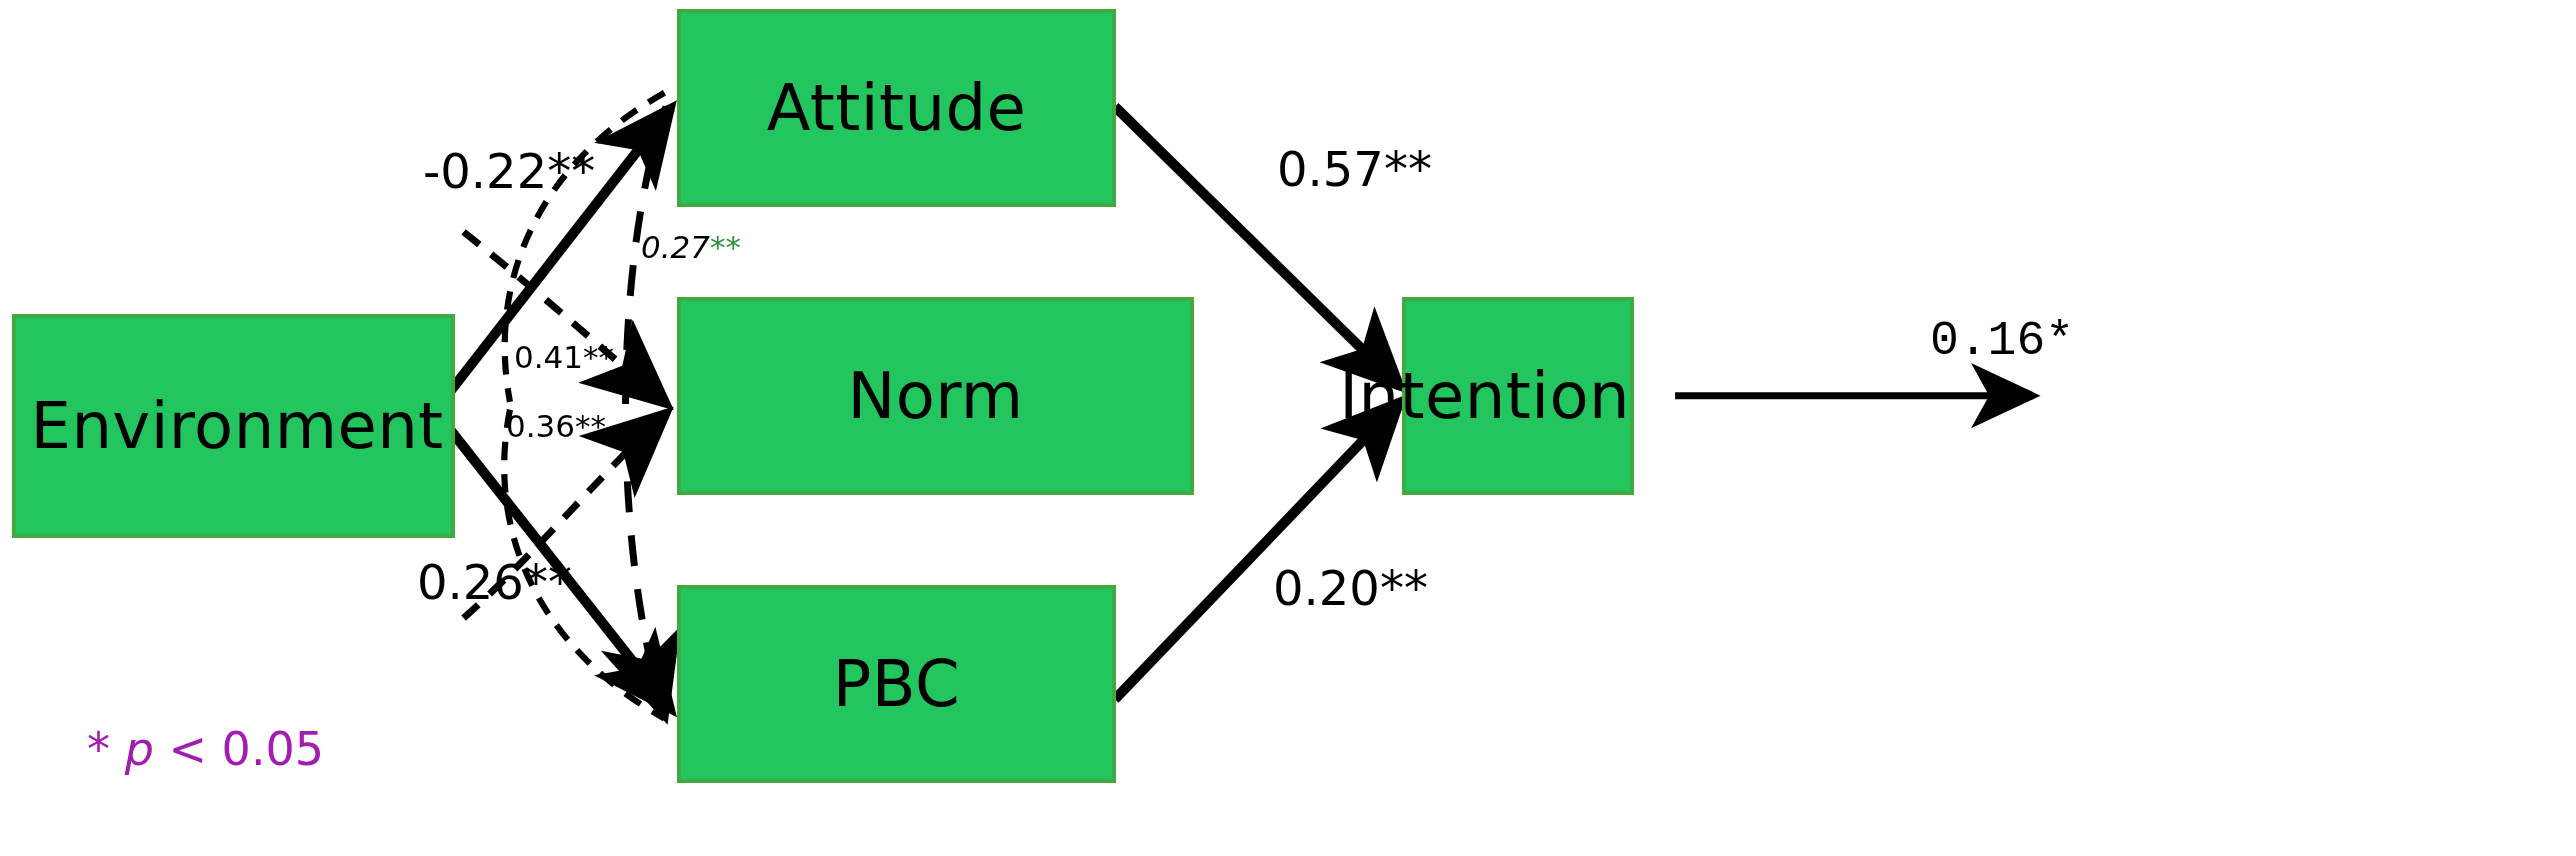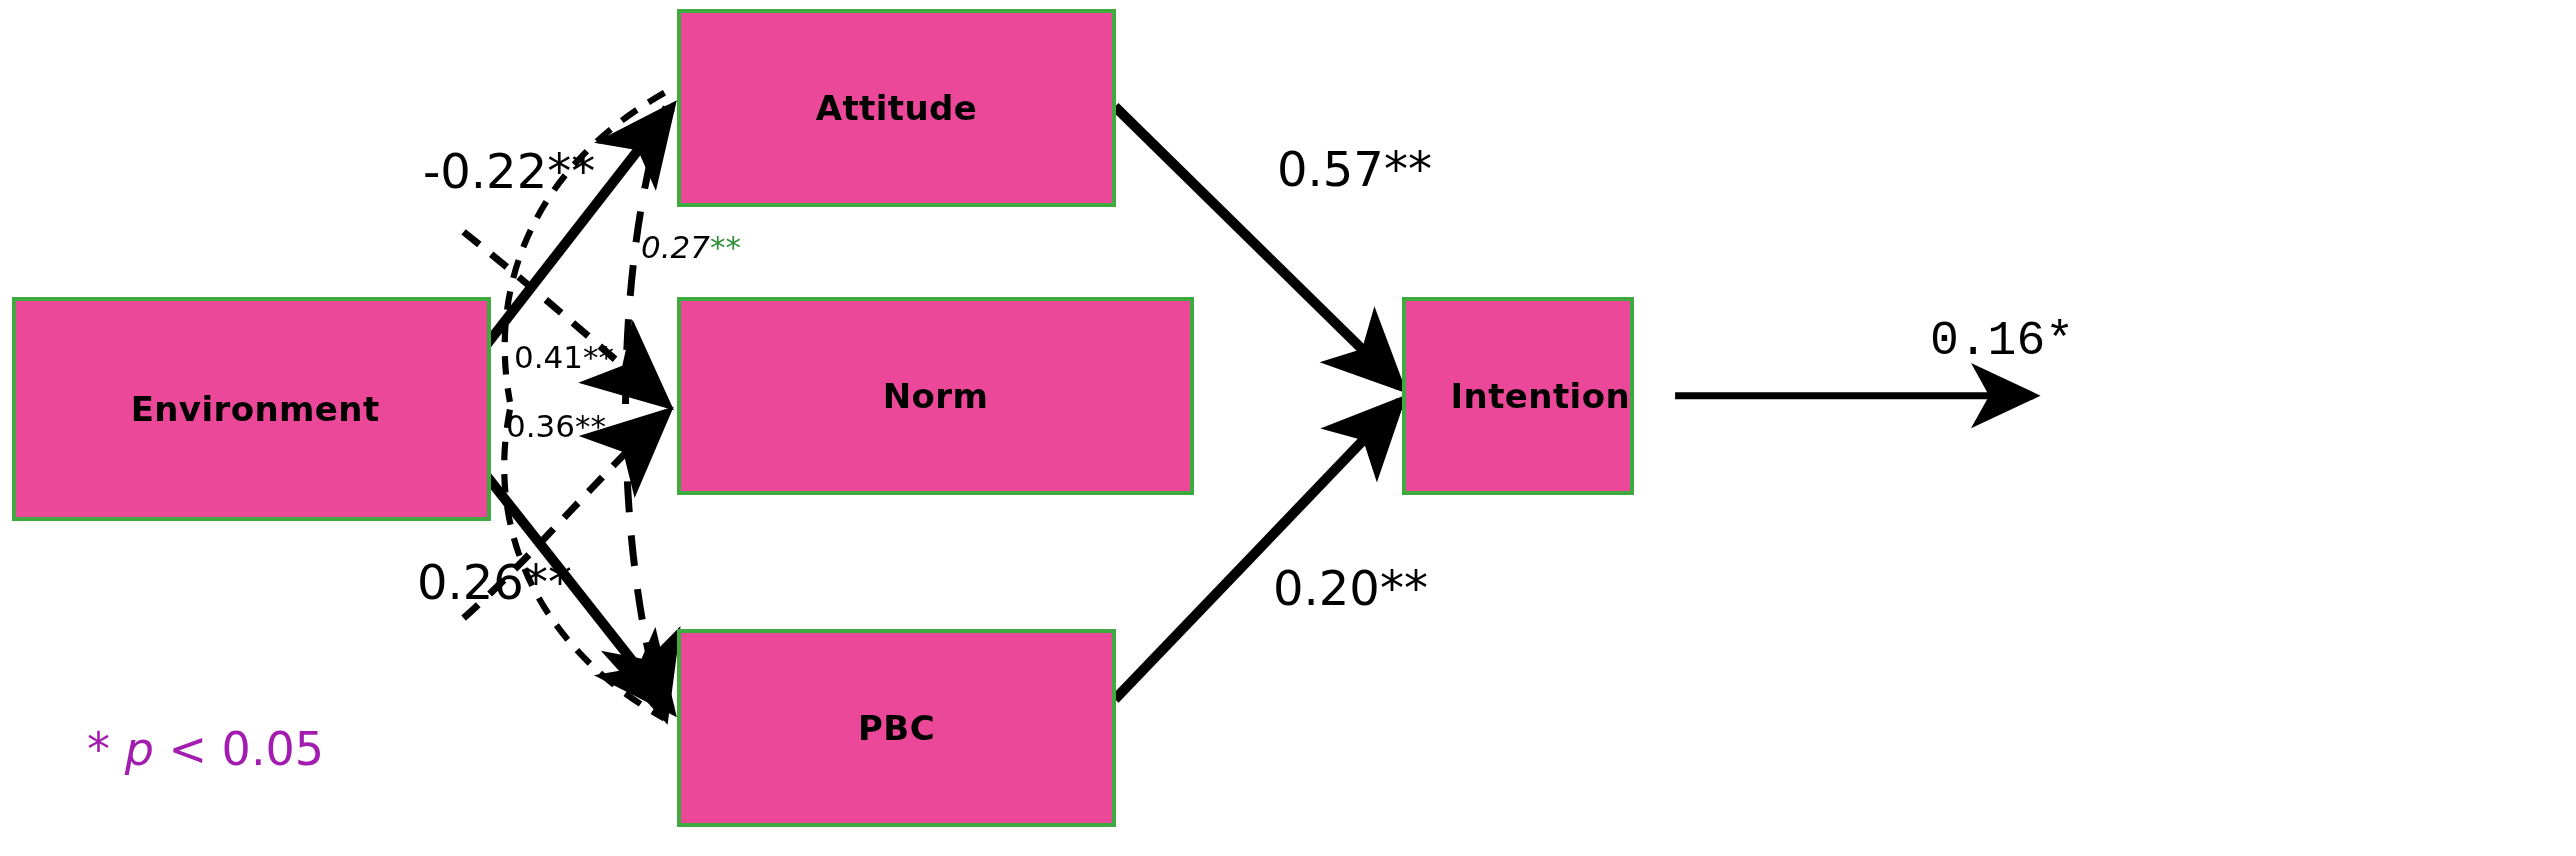--- a/index.html
+++ b/index.html
@@ -19,27 +19,27 @@
     position: absolute;
     left: 0;
     top: 0;
     width: 2576px;
     height: 857px;
   }
   .node {
     position: absolute;
     box-sizing: border-box;
     border: 4.6px solid #3faa3f;
-    background: #ec4899;
+    background: #22c55e;
     display: flex;
     align-items: center;
     justify-content: center;
     color: #000000;
-    font-size: 34px;
-    font-weight: 700;
+    font-size: 64px;
+    font-weight: 400;
     letter-spacing: 0.4px;
   }
   .edge-label {
     position: absolute;
     color: #000000;
     white-space: nowrap;
     font-size: 48px;
     line-height: 1;
   }
   .edge-label.small {
@@ -93,33 +93,33 @@
 
     <path d="M 862 138 C 795 330, 790 700, 860 925" fill="none" stroke="#000000" stroke-width="9" stroke-dasharray="40 30" marker-end="url(#ah-dash)"></path>
 
     <line x1="1443" y1="138" x2="1812" y2="500" stroke="#000000" stroke-width="13" marker-end="url(#ah-thick)"></line>
 
     <line x1="1443" y1="905" x2="1812" y2="520" stroke="#000000" stroke-width="13" marker-end="url(#ah-thick)"></line>
 
     <line x1="2168" y1="512" x2="2632" y2="512" stroke="#000000" stroke-width="9" marker-end="url(#ah-thin)"></line>
   </svg>
 
-  <div class="node" style="left:11.6px; top:297px; width:479px; height:224px;padding-left:8px;">
+  <div class="node" style="left:11.6px; top:314px; width:443px; height:224px;padding-left:8px;">
     <span>Environment</span>
   </div>
 
   <div class="node" style="left:677px; top:9.3px; width:439px; height:198px;">
     <span>Attitude</span>
   </div>
 
   <div class="node" style="left:677px; top:297px; width:517px; height:198px;">
     <span>Norm</span>
   </div>
 
-  <div class="node" style="left:677px; top:585px; width:439px; height:198px;margin-top:44px;">
+  <div class="node" style="left:677px; top:585px; width:439px; height:198px;">
     <span>PBC</span>
   </div>
 
   <div class="node" style="left:1402px; top:297px; width:232px; height:198px;justify-content:flex-end;">
     <span>Intention</span>
   </div>
 
 
   <div class="edge-label" style="left:423px; top:147px;">
     <span>-0.22</span><span>**</span>

